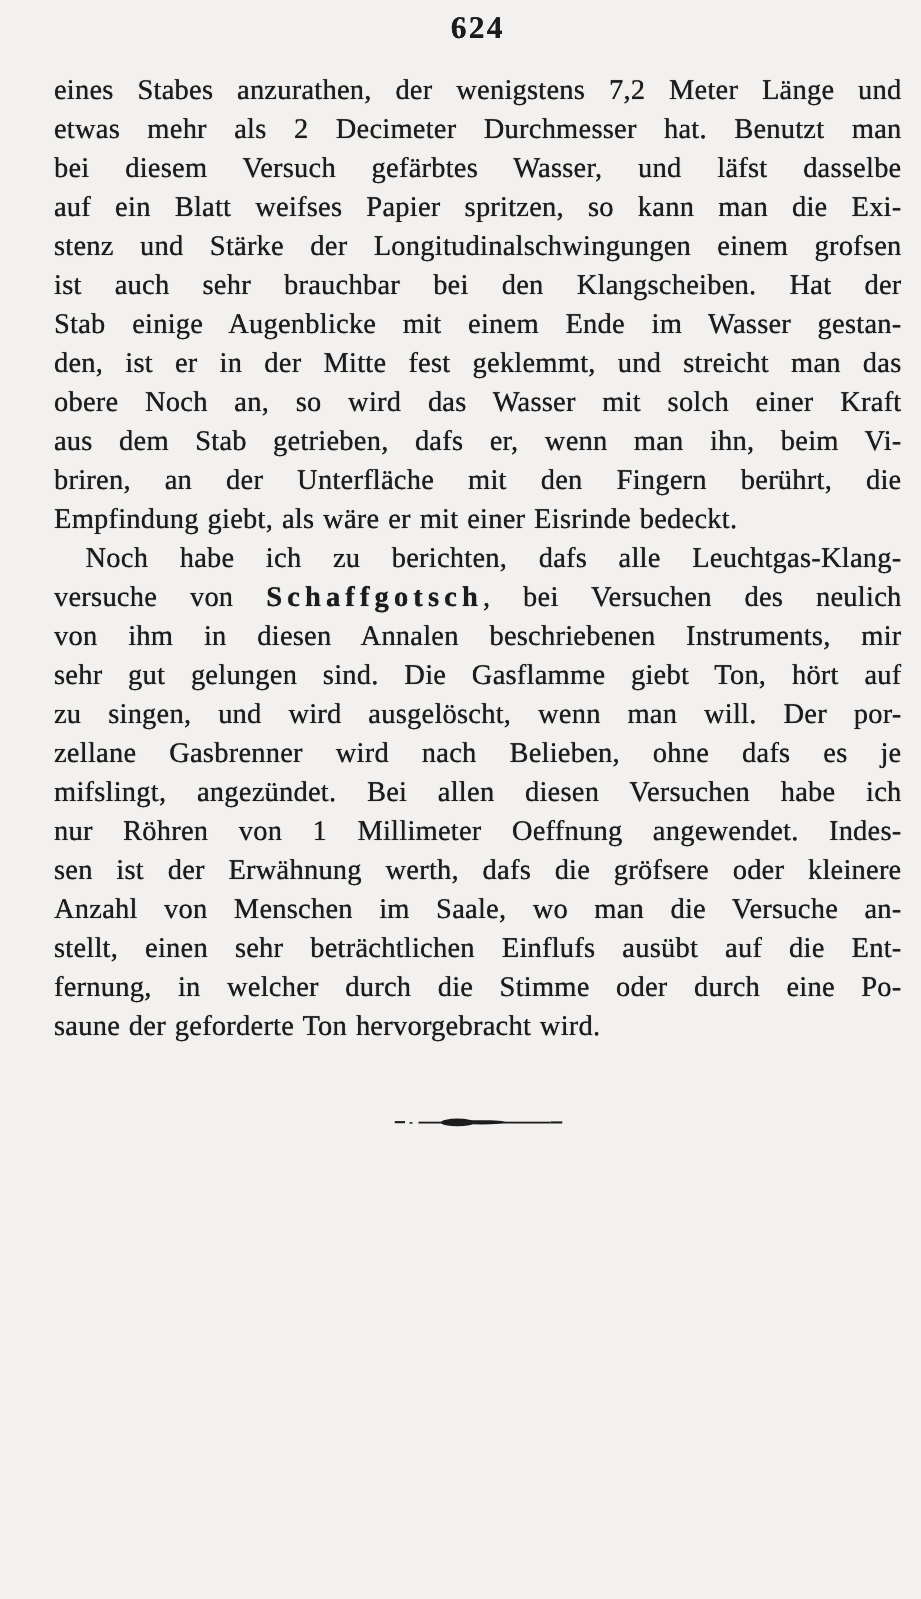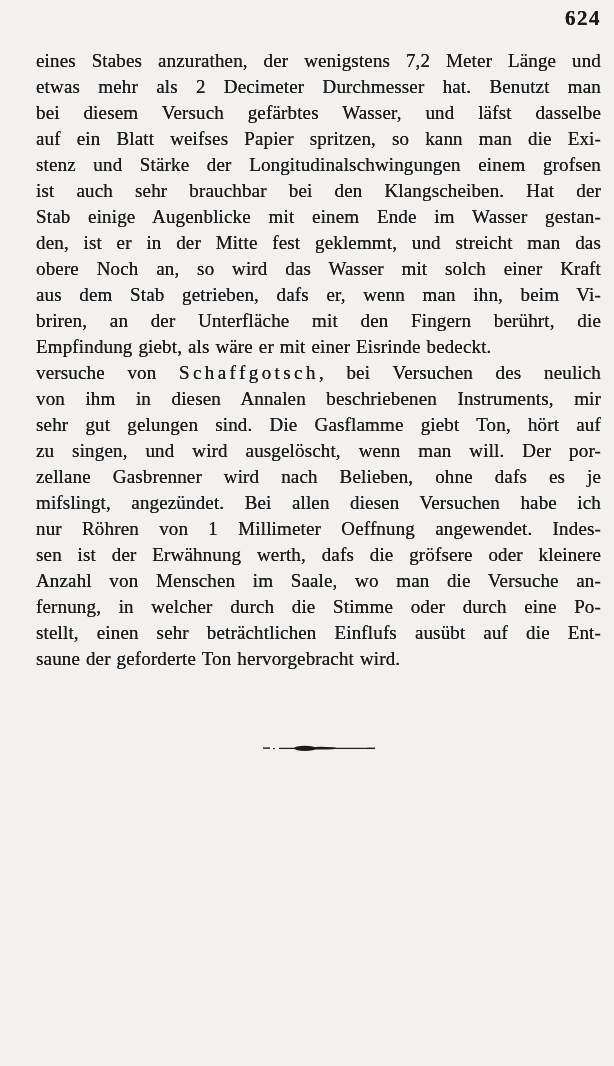--- a/index.html
+++ b/index.html
@@ -15,21 +15,21 @@
   }
   .page {
     position: absolute;
     inset: 0;
   }
   .page-number {
     position: absolute;
     top: 6px;
     left: 36px;
     width: 565px;
-    text-align: right;
+    text-align: center;
     font-size: 21px;
     letter-spacing: 1.5px;
     font-weight: bold;
     text-shadow: 0 0 0.4px currentColor;
   }
   .body-text {
     position: absolute;
     top: 48px;
     left: 36px;
     width: 565px;
@@ -47,20 +47,21 @@
     height: 26px;
   }
   .line.lastline {
     text-align-last: left;
   }
   .line.indent {
     text-indent: 21px;
   }
   .spaced {
     letter-spacing: 0.18em;
+    font-weight: bold;
   }
   .divider {
     position: absolute;
     top: 743px;
     left: 36px;
     width: 565px;
     text-align: center;
   }
   .divider svg {
     display: inline-block;
@@ -80,31 +81,32 @@
       <div class="line">bei diesem Versuch gefärbtes Wasser, und läfst dasselbe</div>
       <div class="line">auf ein Blatt weifses Papier spritzen, so kann man die Exi-</div>
       <div class="line">stenz und Stärke der Longitudinalschwingungen einem grofsen</div>
       <div class="line">ist auch sehr brauchbar bei den Klangscheiben. Hat der</div>
       <div class="line">Stab einige Augenblicke mit einem Ende im Wasser gestan-</div>
       <div class="line">den, ist er in der Mitte fest geklemmt, und streicht man das</div>
       <div class="line">obere Noch an, so wird das Wasser mit solch einer Kraft</div>
       <div class="line">aus dem Stab getrieben, dafs er, wenn man ihn, beim Vi-</div>
       <div class="line">briren, an der Unterfläche mit den Fingern berührt, die</div>
       <div class="line lastline">Empfindung giebt, als wäre er mit einer Eisrinde bedeckt.</div>
+      <div class="line indent">Noch habe ich zu berichten, dafs alle Leuchtgas-Klang-</div>
       <div class="line"><span>versuche von </span><span class="spaced">Schaffgotsch</span><span>, bei Versuchen des neulich</span></div>
       <div class="line">von ihm in diesen Annalen beschriebenen Instruments, mir</div>
       <div class="line">sehr gut gelungen sind. Die Gasflamme giebt Ton, hört auf</div>
       <div class="line">zu singen, und wird ausgelöscht, wenn man will. Der por-</div>
       <div class="line">zellane Gasbrenner wird nach Belieben, ohne dafs es je</div>
       <div class="line">mifslingt, angezündet. Bei allen diesen Versuchen habe ich</div>
       <div class="line">nur Röhren von 1 Millimeter Oeffnung angewendet. Indes-</div>
       <div class="line">sen ist der Erwähnung werth, dafs die gröfsere oder kleinere</div>
       <div class="line">Anzahl von Menschen im Saale, wo man die Versuche an-</div>
+      <div class="line">stellt, einen sehr beträchtlichen Einflufs ausübt auf die Ent-</div>
       <div class="line">fernung, in welcher durch die Stimme oder durch eine Po-</div>
-      <div class="line">stellt, einen sehr beträchtlichen Einflufs ausübt auf die Ent-</div>
       <div class="line lastline">saune der geforderte Ton hervorgebracht wird.</div>
     </div>
 
   <div class="divider">
     <svg width="112" height="10" viewBox="0 0 112 10">
       <rect x="0" y="4.4" width="7" height="1.4" fill="currentColor"></rect>
       <rect x="10" y="5.1" width="2" height="1" fill="currentColor"></rect>
       <rect x="16" y="4.8" width="88" height="1.2" fill="currentColor"></rect>
       <rect x="104" y="4.6" width="8" height="1.4" fill="currentColor"></rect>
       <ellipse cx="42" cy="5.3" rx="11" ry="2.6" fill="currentColor"></ellipse>

